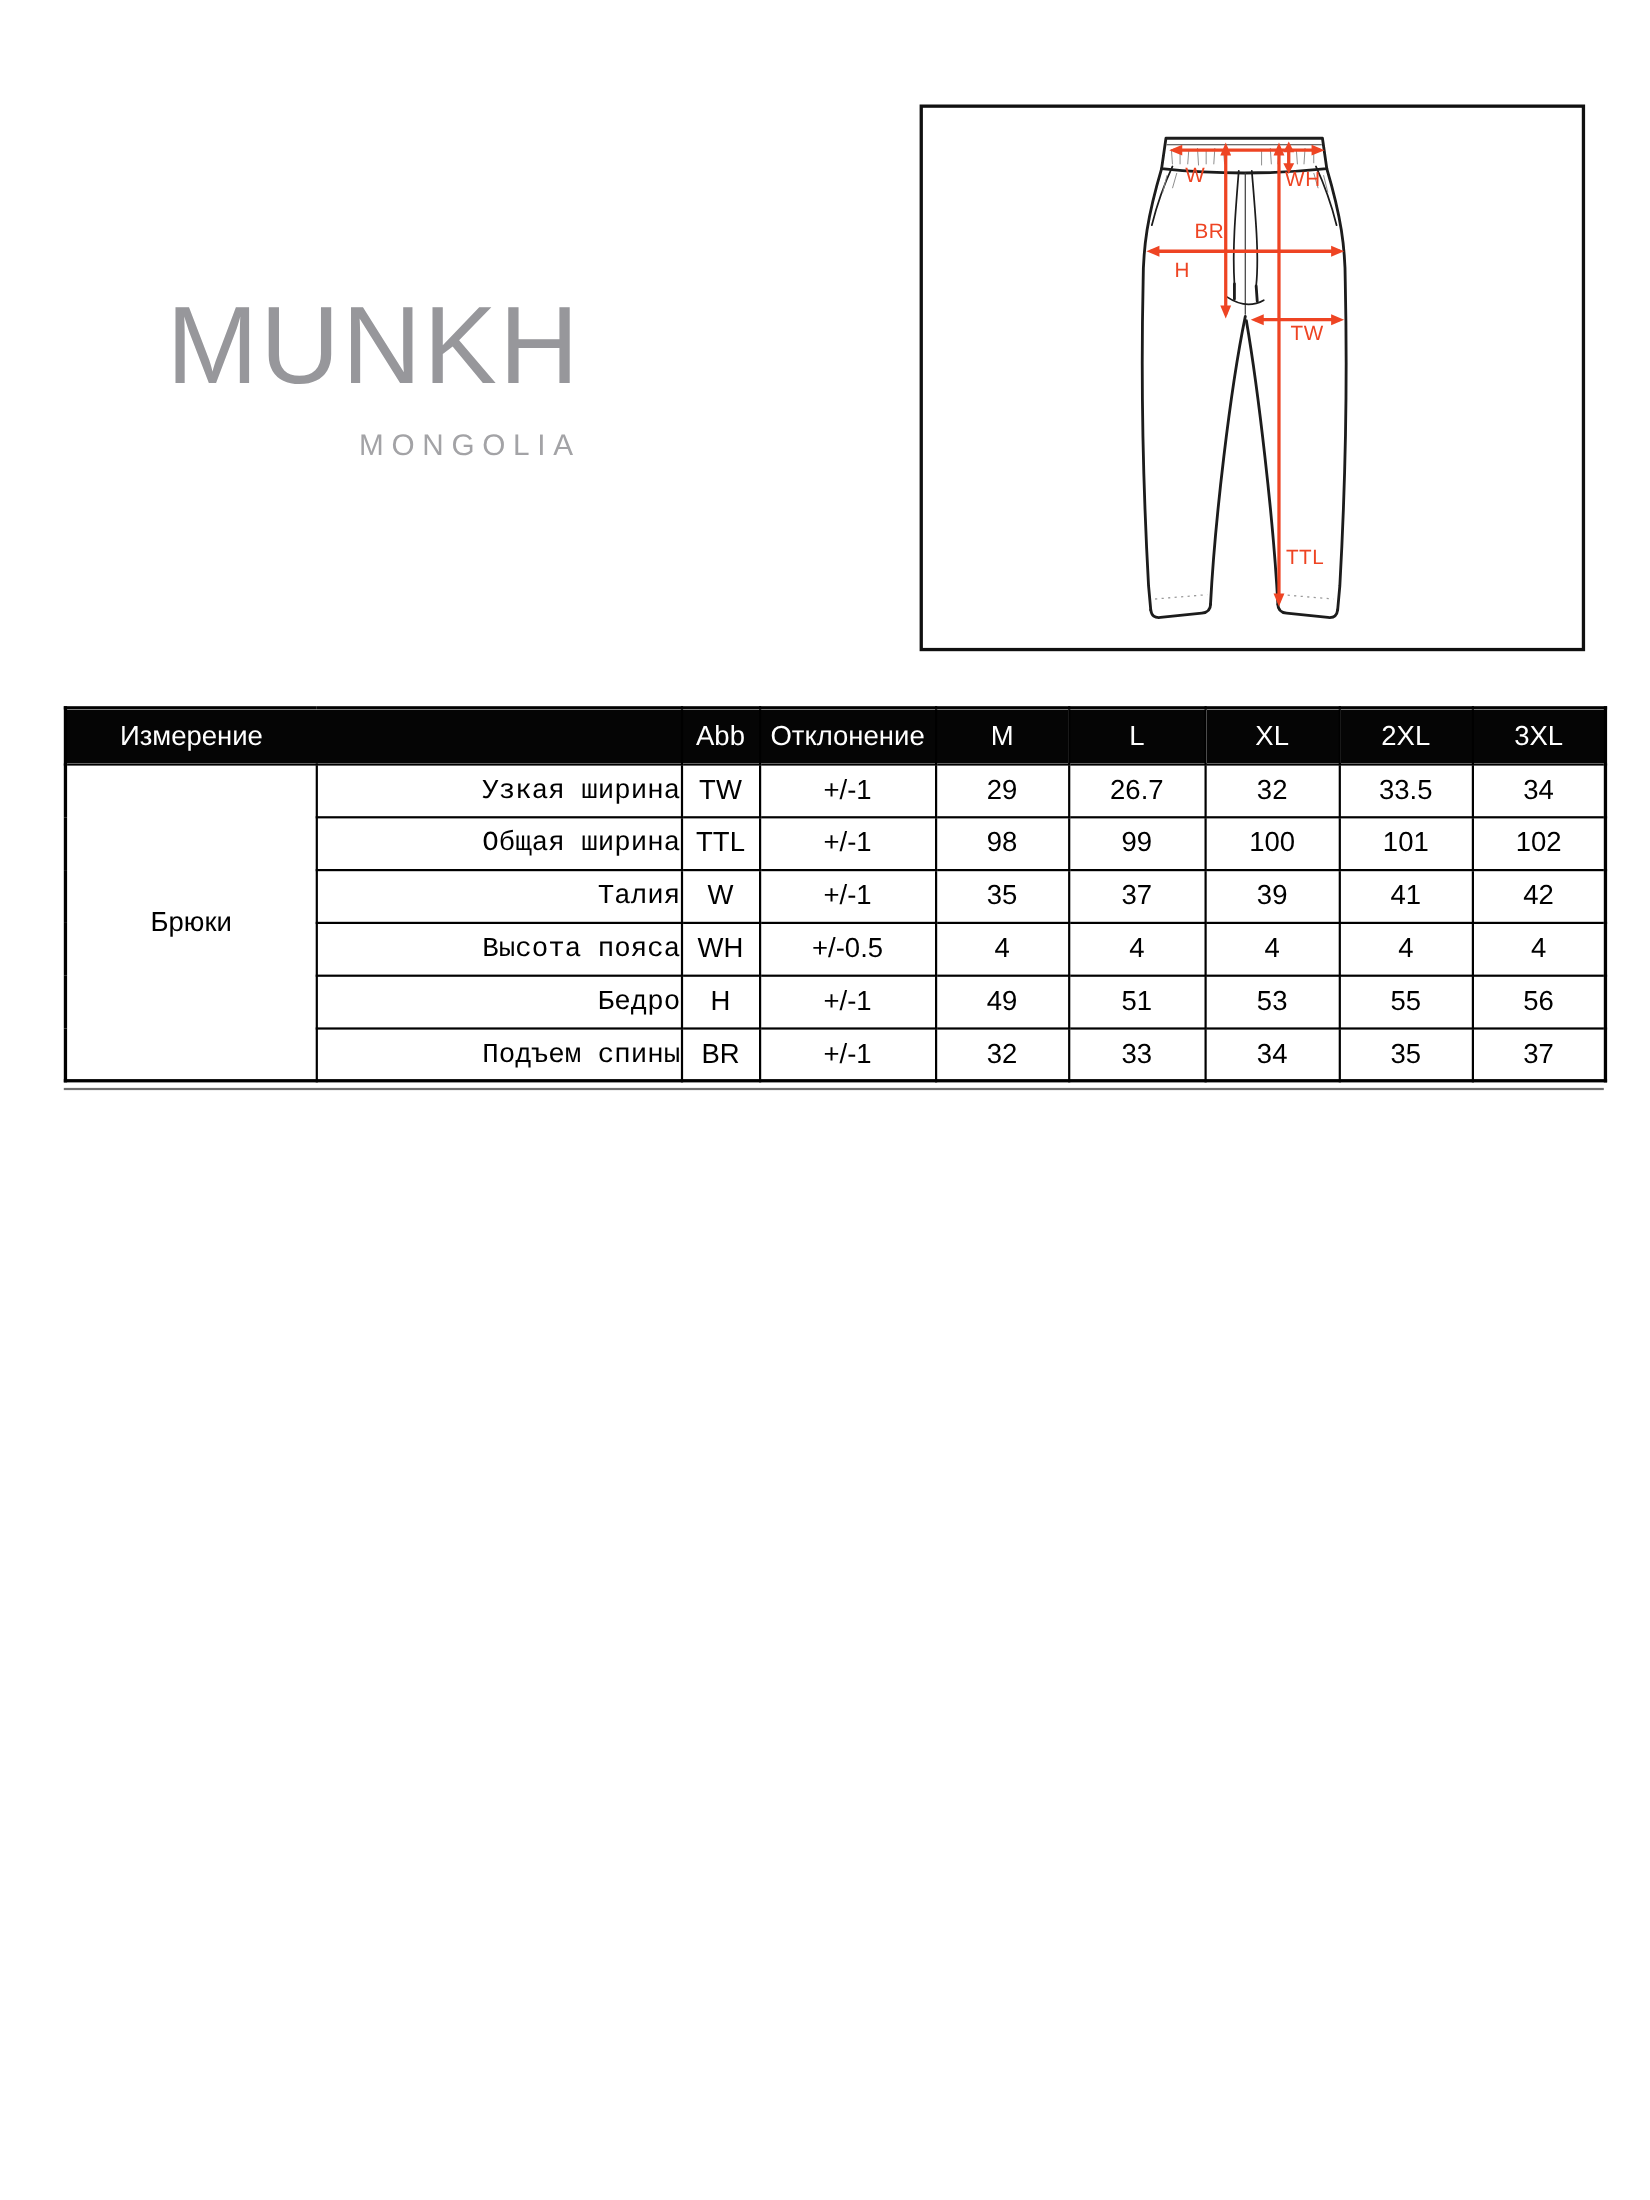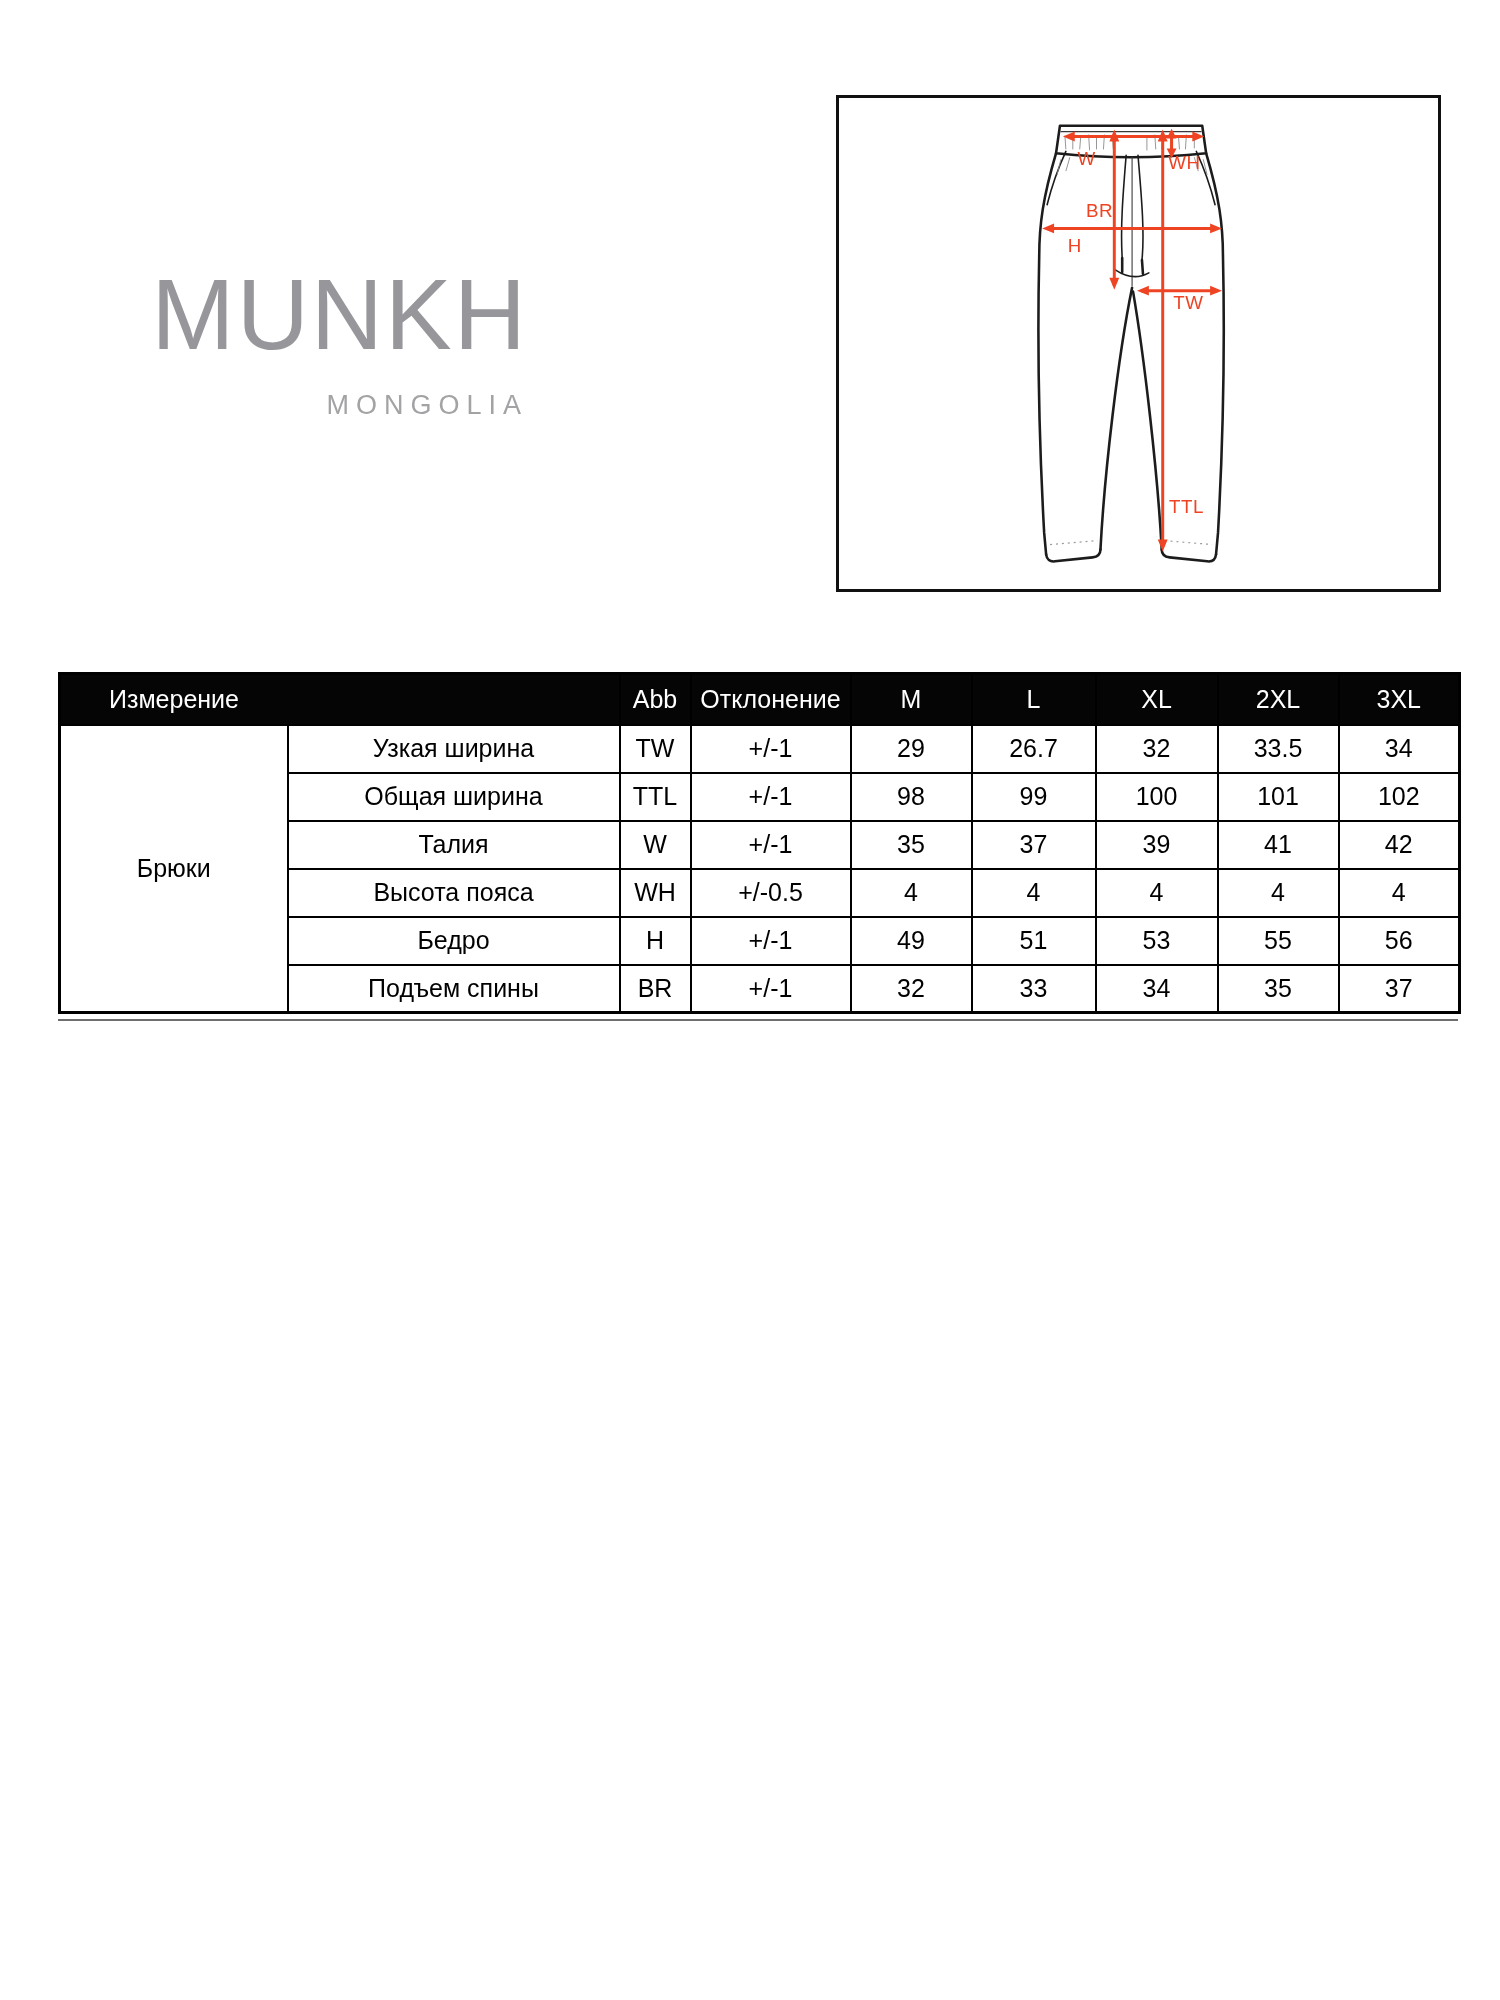--- a/index.html
+++ b/index.html
@@ -35,37 +35,37 @@
   .sk{fill:none;stroke:#1c1c1c;stroke-width:2.6;stroke-linecap:round;stroke-linejoin:round;}
   .sk-mid{fill:none;stroke:#1c1c1c;stroke-width:1.6;stroke-linecap:round;}
   .sk-thin{fill:none;stroke:#3a3a3a;stroke-width:1.1;stroke-linecap:round;}
   .tex{fill:none;stroke:#8a8a8a;stroke-width:0.9;}
   .dash{fill:none;stroke:#9a9a9a;stroke-width:1.2;stroke-dasharray:2 4;}
   .red{fill:none;stroke:var(--accent);stroke-width:3;}
   .rhead{fill:var(--accent);stroke:none;}
   .rlab{fill:var(--accent);font-family:"Liberation Sans",sans-serif;font-size:19px;
         text-anchor:middle;letter-spacing:0.5px;}
   
-  .table-wrap{position:absolute;left:58px;top:672px;width:1400px;}
+  .table-wrap{position:absolute;left:58px;top:642px;width:1400px;}
   table.size-table{
     border-collapse:collapse;table-layout:fixed;width:1400px;
     font-size:25px;color:#000;
   }
   table.size-table td,table.size-table th{
     border:2px solid var(--border);padding:0;font-weight:400;overflow:hidden;white-space:nowrap;
   }
   table.size-table{border:3px solid var(--border);}
   thead tr{height:51px;}
   thead th{
     background:var(--table-header-bg);color:var(--table-header-text);
     border-color:var(--table-header-bg);text-align:center;
   }
   thead th .h-meas{width:226px;text-align:center;}
   tbody tr{height:48px;background:#fff;}
-  td.lbl{text-align:center;padding-left:9px;}
+  td.lbl{text-align:right;padding-left:9px;font-family:Liberation Mono, monospace;}
   td.ctr,td.group{text-align:center;}
   .table-underline{margin-top:5px;width:1400px;height:2px;background:#6e6e6e;}
 </style>
 </head>
 <body>
 
 <div class="page">
 
   <header class="brand">
     <div class="brand-name">MUNKH</div>

